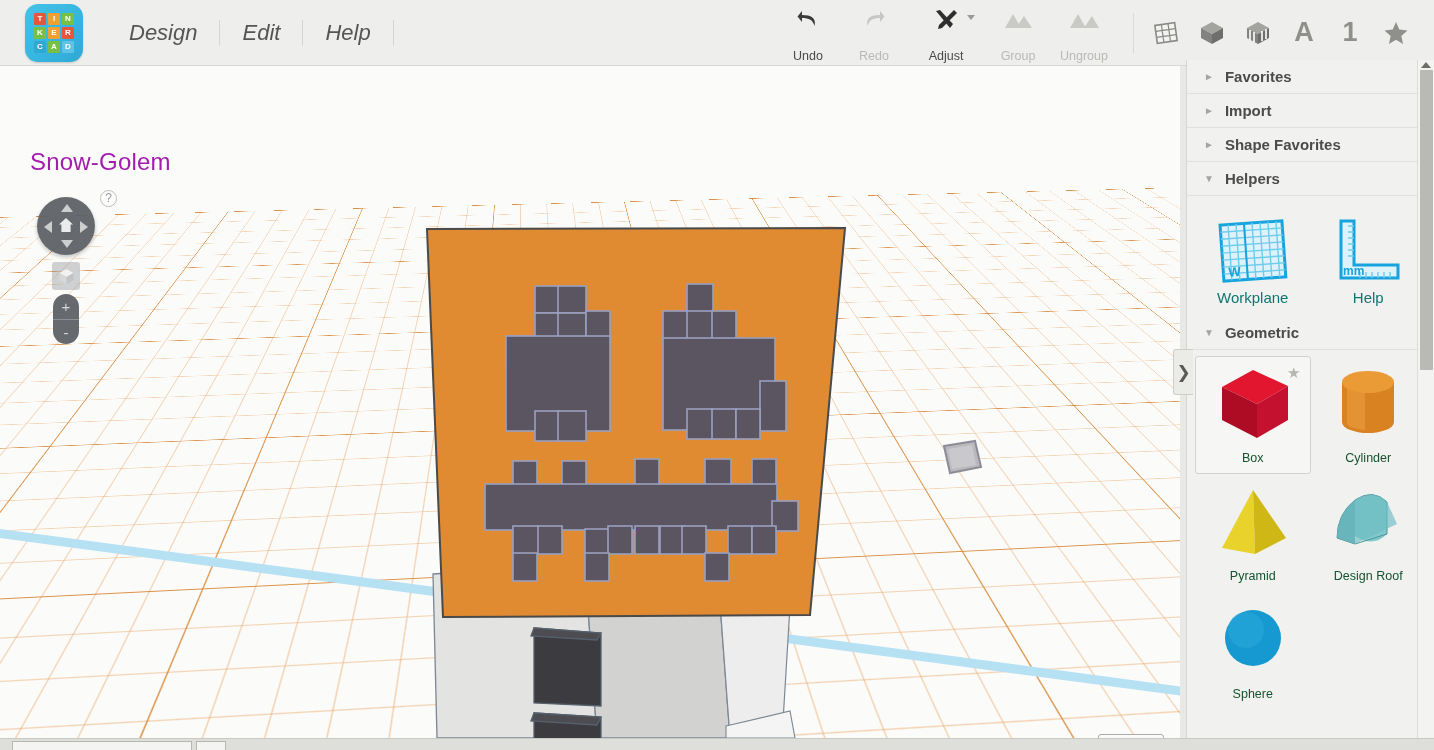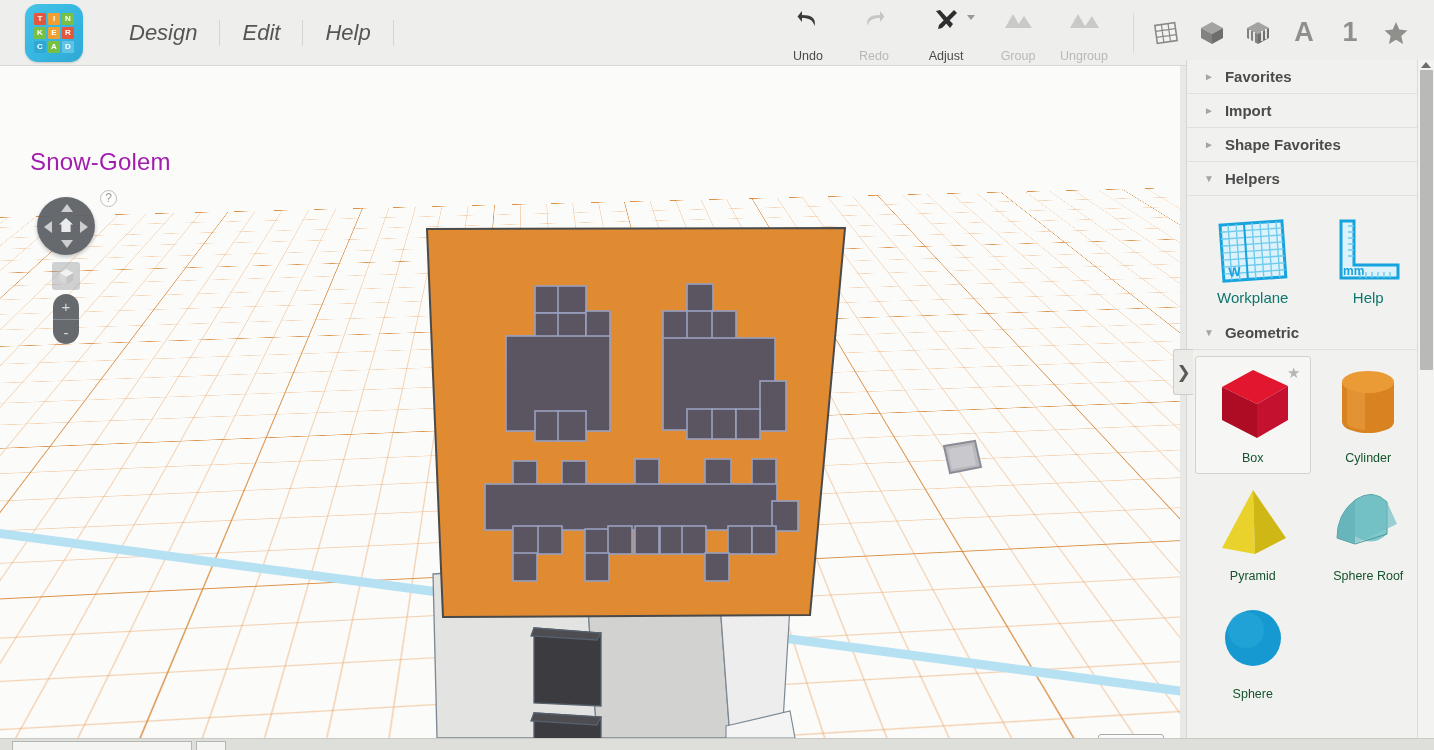--- a/index.html
+++ b/index.html
@@ -506,21 +506,21 @@
 
       <div class="shape-cell">
         <div class="art">
           <svg width="86" height="84" viewBox="0 0 86 84">
             <path d="M30 20 Q48 8 62 22 L62 54 Q48 68 30 56 Z" fill="#7fc9cc"></path>
             <path d="M30 20 Q12 34 12 58 L30 64 Q30 38 30 20 Z" fill="#5fa8ae"></path>
             <path d="M12 58 L30 64 L62 54 Q62 22 62 22 Q48 8 30 20 Q12 34 12 58 Z" fill="none" stroke="#4e969c" stroke-width="1"></path>
             <path d="M12 58 L30 64 L72 44 L62 22 Q48 8 30 20 Q12 34 12 58 Z" fill="#6dbcc1" opacity=".65"></path>
           </svg>
         </div>
-        <div class="nm">Sphere Roof</div>
+        <div class="nm">Design Roof</div>
       </div>
 
       <div class="shape-cell">
         <div class="art">
           <svg width="86" height="84" viewBox="0 0 86 84">
             <circle cx="43" cy="40" r="28" fill="#1699d0"></circle>
             <circle cx="36" cy="32" r="18" fill="#2aa9dd" opacity=".55"></circle>
           </svg>
         </div>
         <div class="nm">Sphere</div>

